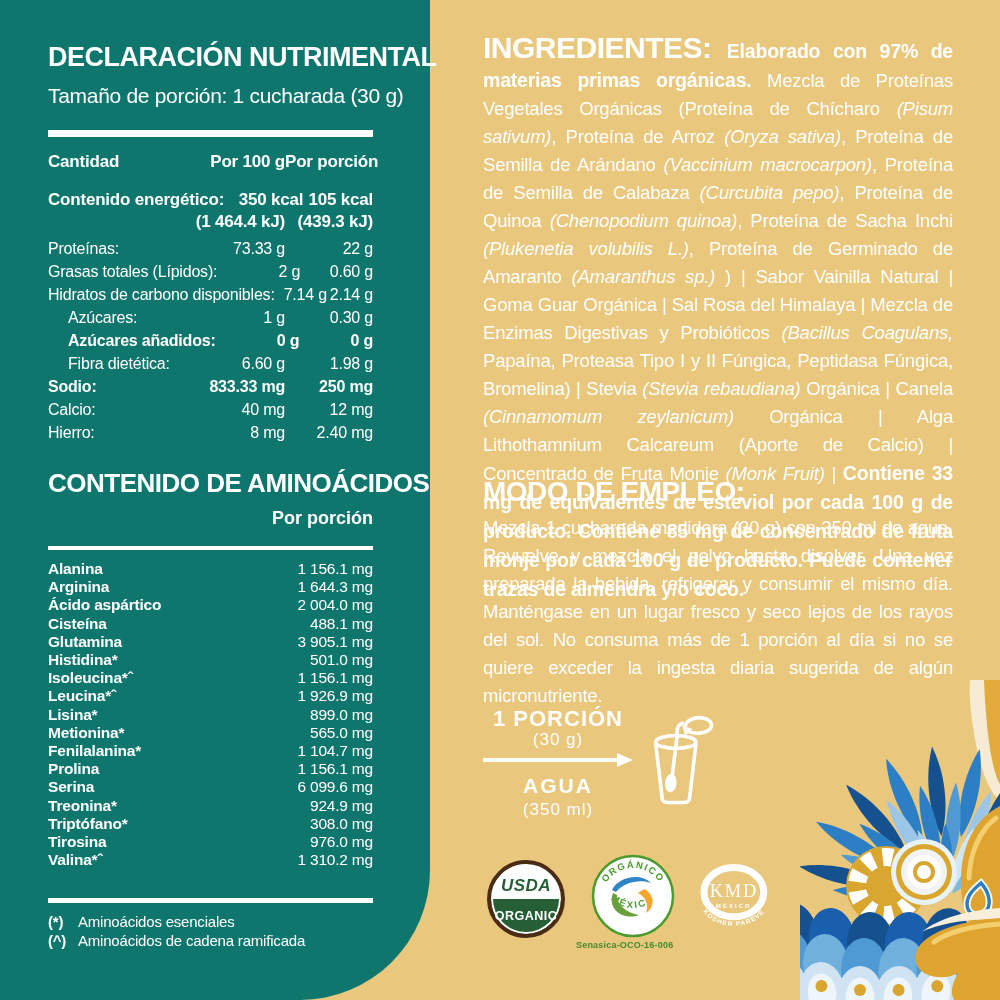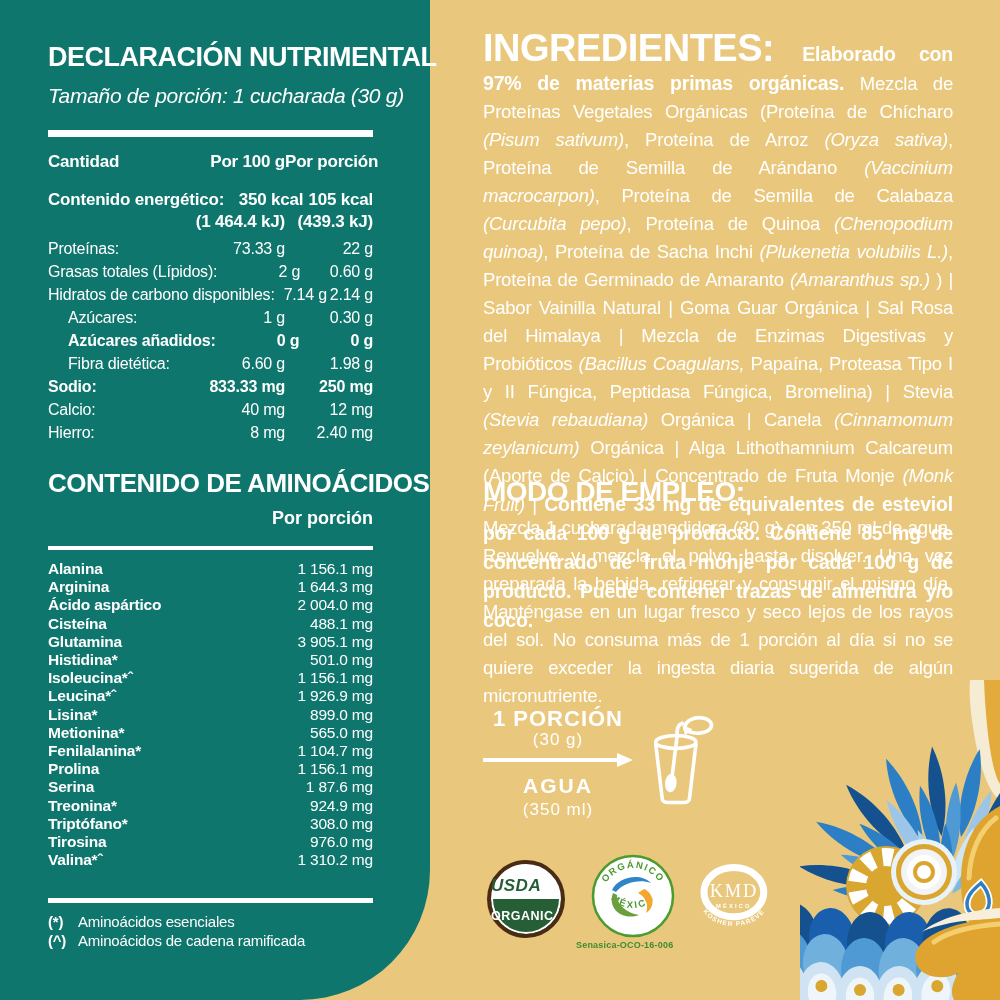--- a/index.html
+++ b/index.html
@@ -13,21 +13,21 @@
   .abs { position:absolute; }
 
   
   .left-panel {
     position:absolute; left:0; top:0; width:430px; height:1000px;
     background:#0f766e;
     border-bottom-right-radius:130px;
   }
   .lp-content { position:absolute; left:48px; width:325px; }
   .nl-title { top:42px; font-size:27px; font-weight:bold; letter-spacing:-0.5px; white-space:nowrap; }
-  .nl-serving { top:84px; font-size:21px; letter-spacing:-0.3px; white-space:nowrap;font-style:italic; }
+  .nl-serving { top:84px; font-size:21px; letter-spacing:-0.3px; white-space:nowrap; }
   .rule-thick { height:7px; background:#ffffff; }
   .rule-thin { height:4px; background:#ffffff; }
 
   .t-row { display:flex; align-items:baseline; white-space:nowrap; letter-spacing:-0.2px; }
   .t-row .lbl { flex:1; text-align:left; }
   .t-row .c1 { width:100px; text-align:right; }
   .t-row .c2 { width:88px; text-align:right; }
   .t-head { font-weight:bold; font-size:17px; }
   .t-energy { font-weight:bold; font-size:17px; }
   .t-line { font-size:16px; line-height:23px; }
@@ -39,42 +39,42 @@
   .a-row { display:flex; align-items:baseline; font-size:15.5px; line-height:18.2px; letter-spacing:-0.2px; white-space:nowrap; }
   .a-row .an { flex:1; font-weight:bold; }
   .a-row .av { text-align:right; }
   .fn-row { display:flex; font-size:15px; line-height:19px; letter-spacing:-0.2px; }
   .fn-row .sym { width:30px; font-weight:bold; }
   .fn-row .txt { flex:1; }
 
   
   .ing-block { left:483px; top:34px; width:470px; text-align:justify;
                font-size:18.5px; line-height:28px; letter-spacing:-0.2px; }
-  .seg-title { font-size:38px; font-weight:bold; letter-spacing:-0.5px; }
+  .seg-title { font-size:30px; font-weight:bold; letter-spacing:-0.5px; }
   .seg-bold { font-weight:bold; font-size:19.5px; }
   .seg-regular {}
   .seg-italic { font-style:italic; }
 
   .modo-title { left:483px; top:476px; font-size:28px; font-weight:bold; letter-spacing:-0.5px; }
   .modo-text { left:483px; top:514px; width:470px; text-align:justify;
                font-size:18.5px; line-height:28px; letter-spacing:-0.2px; }
 
   .diag-label { text-align:center; width:150px; left:483px; }
   .dl-1 { top:706px; font-size:22px; font-weight:bold; letter-spacing:1px; }
   .dl-2 { top:730px; font-size:17px; letter-spacing:1px; }
   .dl-3 { top:774px; font-size:21px; font-weight:bold; letter-spacing:2px; }
   .dl-4 { top:800px; font-size:17px; letter-spacing:1px; }
 
   
   .usda-seal {
     left:487px; top:860px; width:78px; height:78px; border-radius:50%;
     border:4px solid #4a2c14;
     background:linear-gradient(to bottom, #ffffff 0 50%, #265f36 50% 100%);
     box-shadow: inset 0 0 0 2px #ffffff;
-    text-align:left;
+    text-align:center;
   }
   .usda-top { position:absolute; top:12px; left:0; width:100%; color:#265f36;
               font-weight:bold; font-style:italic; font-size:17px; letter-spacing:0.5px; }
   .usda-bot { position:absolute; bottom:11px; left:0; width:100%; color:#ffffff;
               font-weight:bold; font-size:12.5px; letter-spacing:0.5px; }
   .cert-num { left:576px; top:940px; width:114px; text-align:left;
               color:#3f8c2e; font-weight:bold; font-size:9px; letter-spacing:0.2px; }
 </style>
 </head>
 <body>
@@ -200,21 +200,21 @@
     <div class="a-row">
         <span class="an">Fenilalanina*</span>
         <span class="av">1 104.7 mg</span>
       </div>
     <div class="a-row">
         <span class="an">Prolina</span>
         <span class="av">1 156.1 mg</span>
       </div>
     <div class="a-row">
         <span class="an">Serina</span>
-        <span class="av">1 87.6 mg</span>
+        <span class="av">6 099.6 mg</span>
       </div>
     <div class="a-row">
         <span class="an">Treonina*</span>
         <span class="av">924.9 mg</span>
       </div>
     <div class="a-row">
         <span class="an">Triptófano*</span>
         <span class="av">308.0 mg</span>
       </div>
     <div class="a-row">

